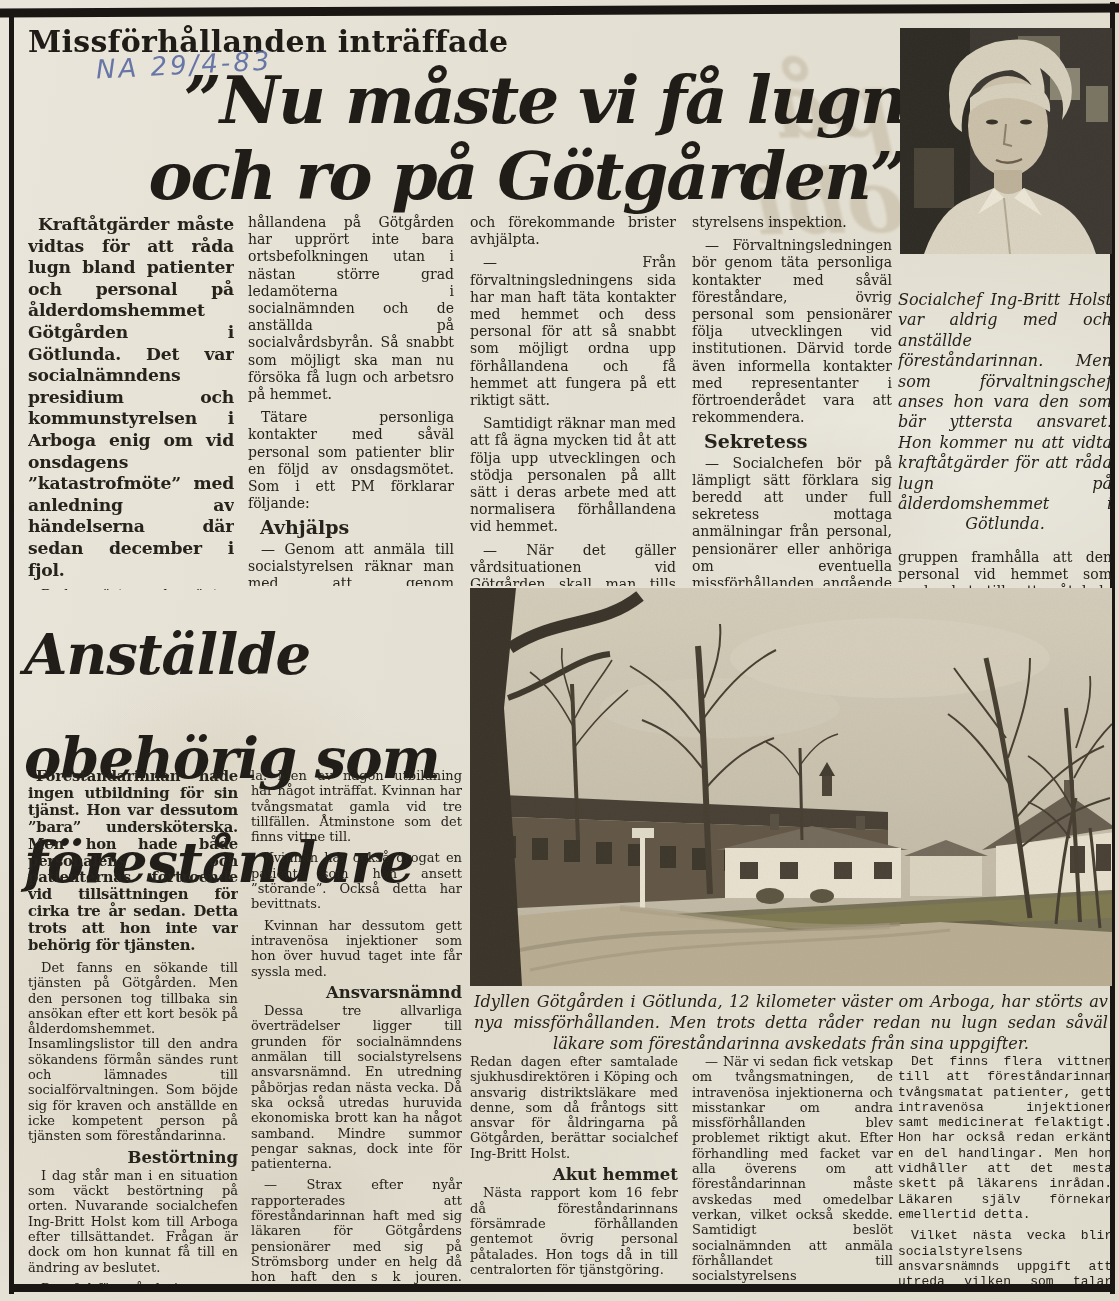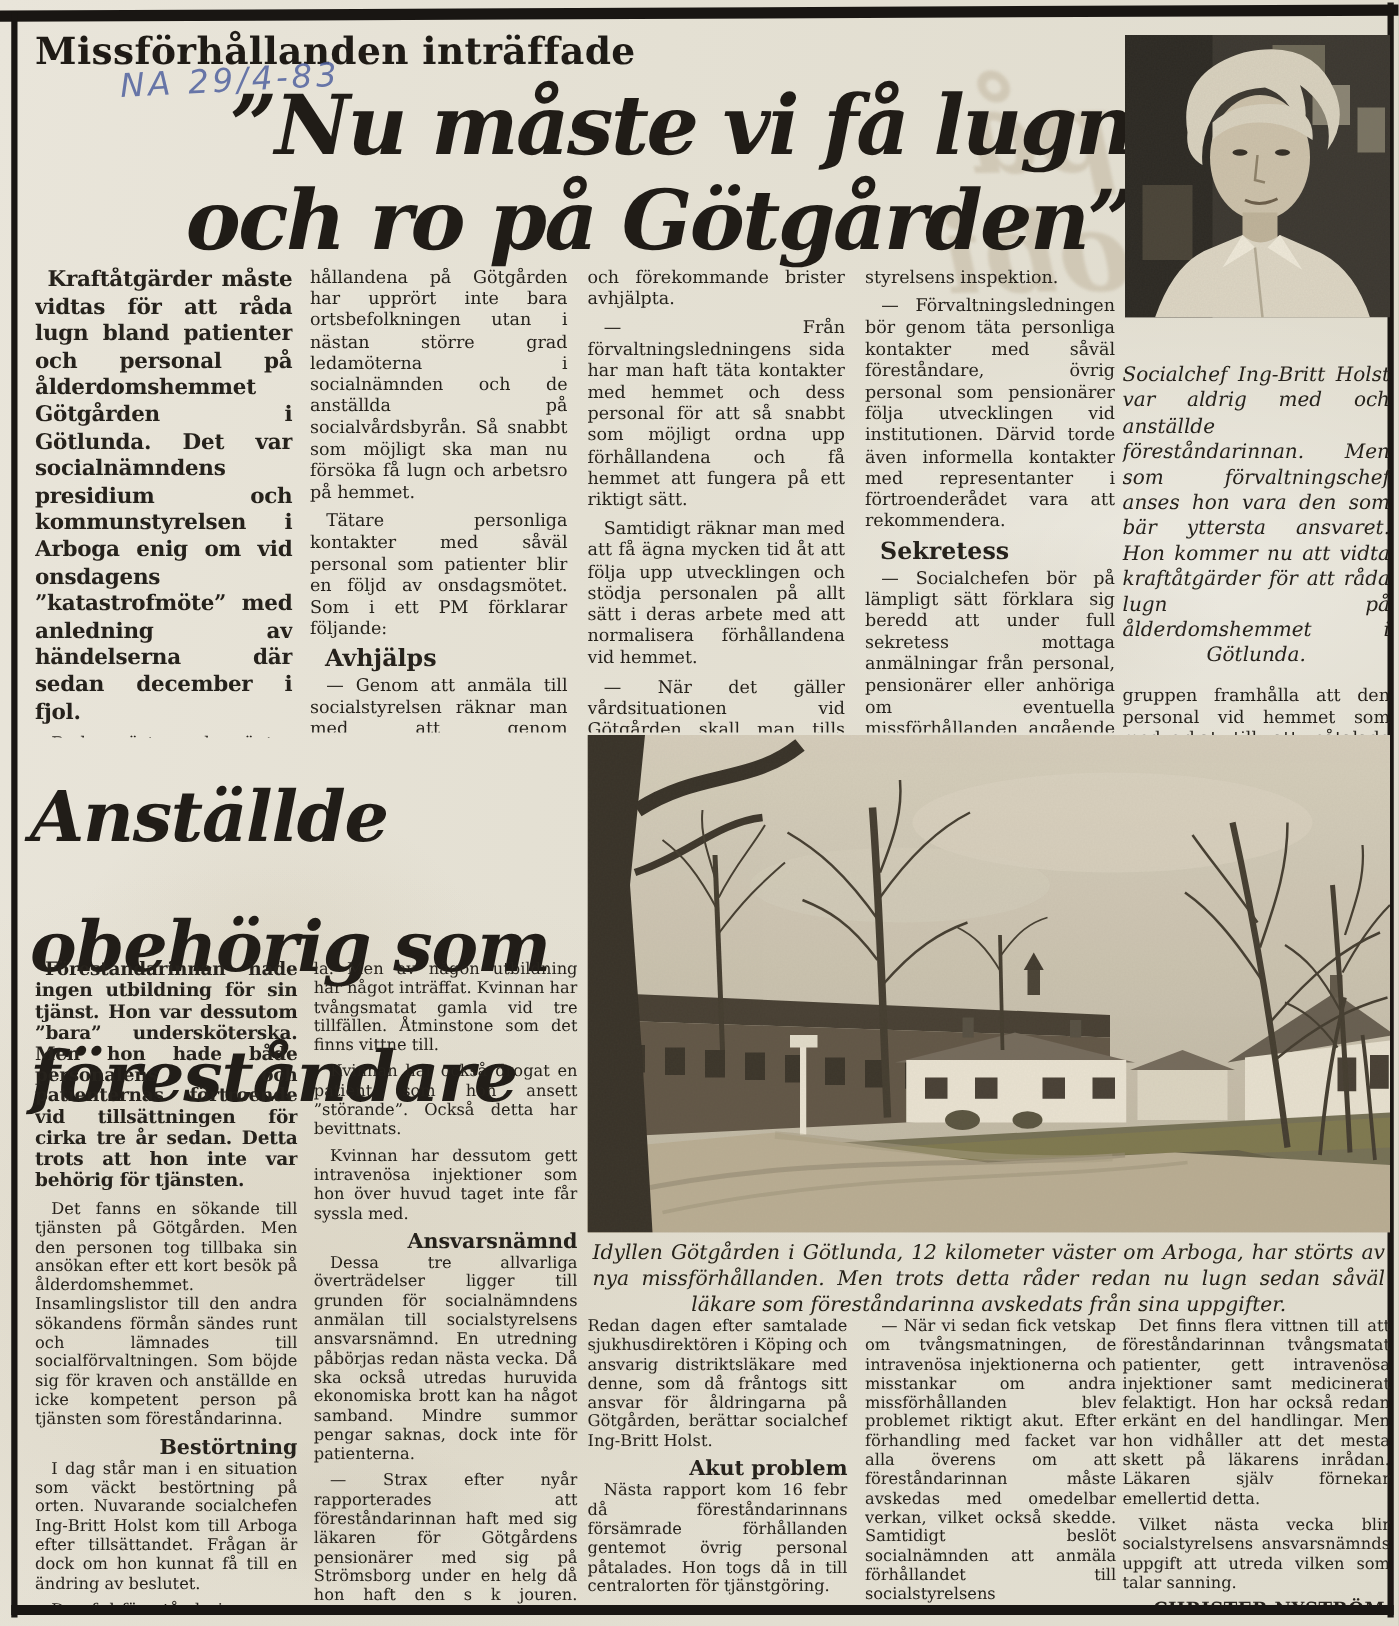--- a/index.html
+++ b/index.html
@@ -79,21 +79,21 @@
     letter-spacing:-1px; color:#211d18;
   }
   .headline2 .hl-line { display:block; white-space:nowrap;margin-top:40px; }
   .a2 { font-size:13px; line-height:15.3px; }
   .a2 .lead { font-size:14.8px; line-height:16.9px; font-weight:bold; text-indent:8px; letter-spacing:-.2px; }
   .a2sub { margin:5px 0 3px 10px; font-size:16.5px; font-weight:bold; text-align:right; }
   .a2c1 { left:28px;  top:768px;  width:210px; height:516px; }
   .a2c2 { left:251px; top:768px;  width:211px; height:516px; }
   .a2c3 { left:470px; top:1054px; width:208px; height:230px; }
   .a2c4 { left:692px; top:1054px; width:201px; height:230px; }
-  .a2c5 { left:898px; top:1054px; width:214px; height:230px; }
+  .a2c5 { left:898px; top:1054px; width:214px; height:230px;font-family:Liberation Mono, monospace; }
   .bigcaption {
     position:absolute; left:474px; top:992px; width:634px;
     font-style:italic; font-size:16.2px; line-height:20.8px; font-weight:500;
     text-align:justify; text-align-last:center; color:#262219;
   }
   .byline { font-weight:bold; font-size:14.5px; letter-spacing:.4px; text-align:right; text-indent:0; margin-top:4px; padding-right:4px; }
 </style>
 </head>
 <body>
 
@@ -293,21 +293,21 @@
     <p class="noind">la. Men av någon utbildning har något inträffat. Kvinnan har tvångsmatat gamla vid tre tillfällen. Åtminstone som det finns vittne till.</p>
     <p class="p">Kvinnan har också drogat en patient som hon ansett ”störande”. Också detta har bevittnats.</p>
     <p class="p">Kvinnan har dessutom gett intravenösa injektioner som hon över huvud taget inte får syssla med.</p>
     <h3 class="a2sub">Ansvarsnämnd</h3>
     <p class="p">Dessa tre allvarliga överträdelser ligger till grunden för socialnämndens anmälan till socialstyrelsens ansvarsnämnd. En utredning påbörjas redan nästa vecka. Då ska också utredas huruvida ekonomiska brott kan ha något samband. Mindre summor pengar saknas, dock inte för patienterna.</p>
     <p class="p">— Strax efter nyår rapporterades att föreståndarinnan haft med sig läkaren för Götgårdens pensionärer med sig på Strömsborg under en helg då hon haft den s k jouren. Läkaren hade uppträtt påverkad.</p>
   </div>
 
   <div class="col a2 a2c3">
     <p class="noind">Redan dagen efter samtalade sjukhusdirektören i Köping och ansvarig distriktsläkare med denne, som då fråntogs sitt ansvar för åldringarna på Götgården, berättar socialchef Ing-Britt Holst.</p>
-    <h3 class="a2sub">Akut problem</h3>
+    <h3 class="a2sub">Akut hemmet</h3>
     <p class="p">Nästa rapport kom 16 febr då föreståndarinnans försämrade förhållanden gentemot övrig personal påtalades. Hon togs då in till centralorten för tjänstgöring.</p>
   </div>
 
   <div class="col a2 a2c4">
     <p class="p">— När vi sedan fick vetskap om tvångsmatningen, de intravenösa injektionerna och misstankar om andra missförhållanden blev problemet riktigt akut. Efter förhandling med facket var alla överens om att föreståndarinnan måste avskedas med omedelbar verkan, vilket också skedde. Samtidigt beslöt socialnämnden att anmäla förhållandet till socialstyrelsens ansvarsnämnd, fortsätter socialchef Ing-Britt Holst.</p>
   </div>
 
   <div class="col a2 a2c5">
     <p class="p">Det finns flera vittnen till att föreståndarinnan tvångsmatat patienter, gett intravenösa injektioner samt medicinerat felaktigt. Hon har också redan erkänt en del handlingar. Men hon vidhåller att det mesta skett på läkarens inrådan. Läkaren själv förnekar emellertid detta.</p>
     <p class="p">Vilket nästa vecka blir socialstyrelsens ansvarsnämnds uppgift att utreda vilken som talar sanning.</p>

